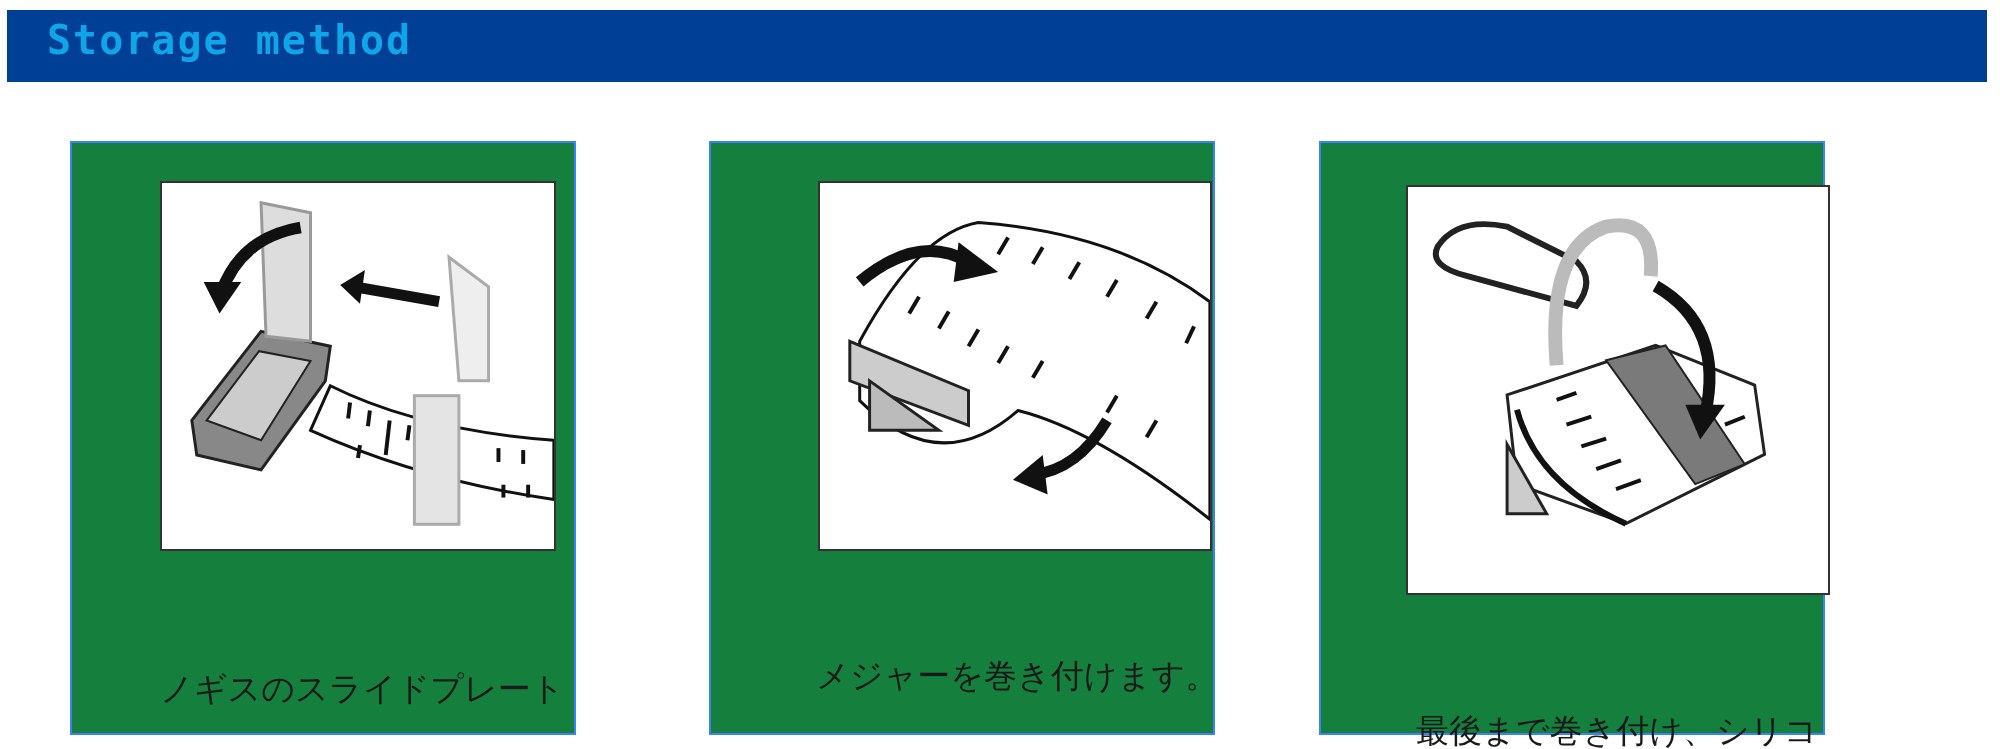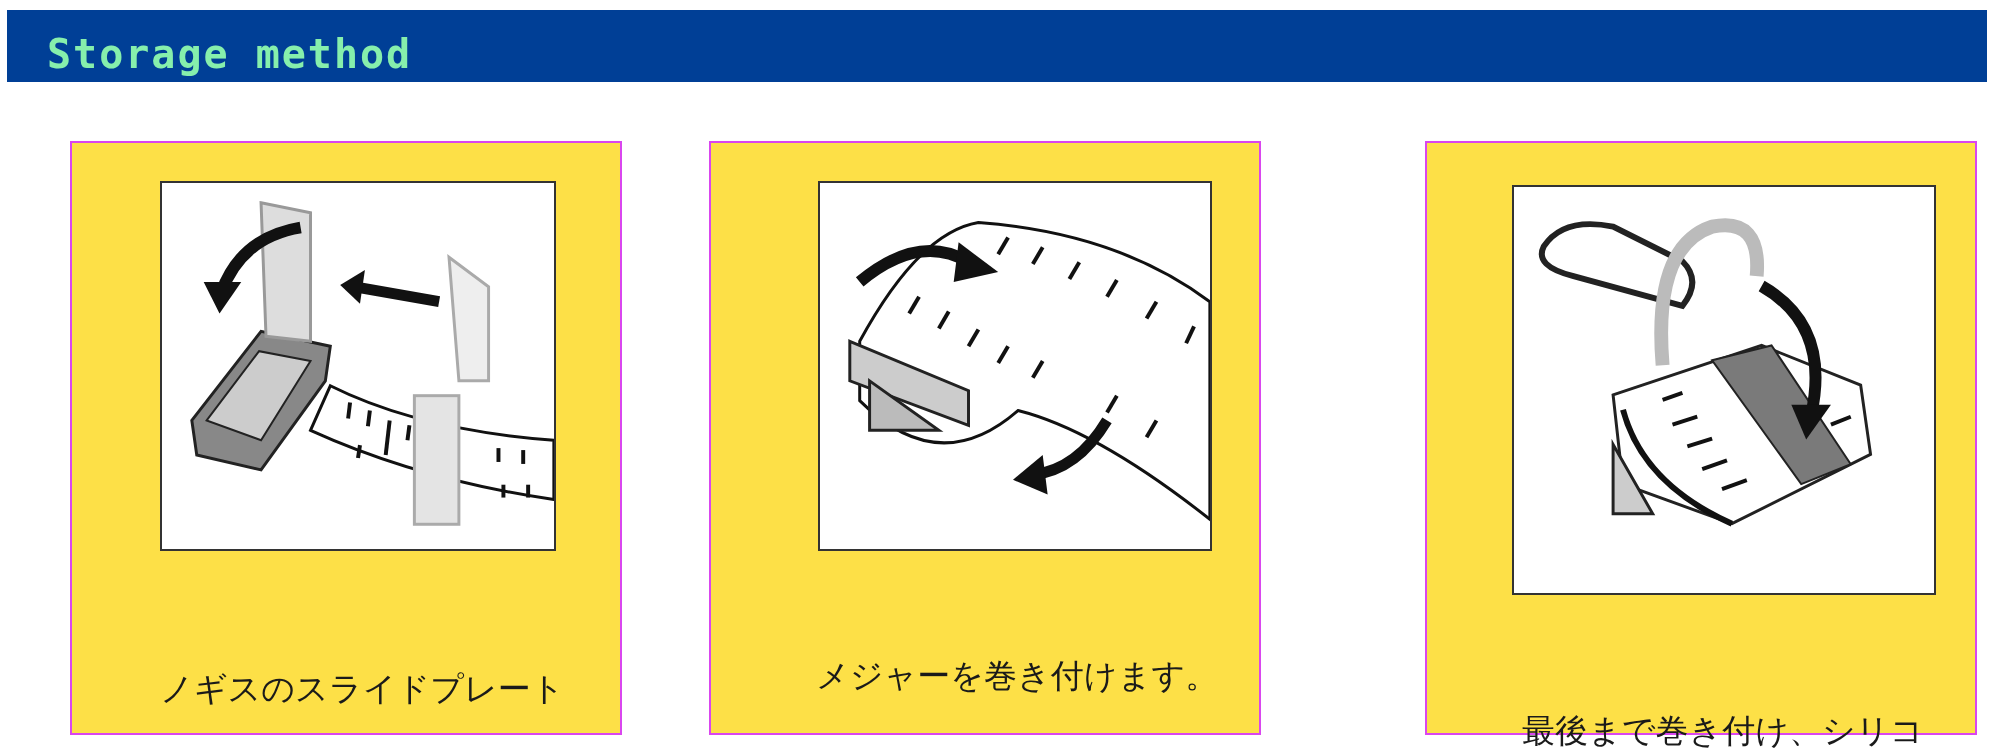--- a/index.html
+++ b/index.html
@@ -1,19 +1,19 @@
 <!DOCTYPE html>
 <html><head>
 <meta charset="utf-8">
 <style>
   html,body{margin:0;padding:0;background:#ffffff;}
   body{width:2000px;height:749px;position:relative;overflow:hidden;font-family:"DejaVu Sans",sans-serif;}
   .header{position:absolute;left:7px;top:10px;width:1980px;height:72px;background:#003f96;}
-  .header-title{position:absolute;left:40px;top:18px;color:#86efac;font-family:"DejaVu Sans Mono",monospace;font-weight:bold;font-size:40px;letter-spacing:2px;line-height:52px;}
-  .panel{position:absolute;top:141px;width:552px;height:594px;border:2px solid #d946ef;box-sizing:border-box;background:#fde047;}
+  .header-title{position:absolute;left:40px;top:4px;color:#0ea5e9;font-family:"DejaVu Sans Mono",monospace;font-weight:bold;font-size:40px;letter-spacing:2px;line-height:52px;}
+  .panel{position:absolute;top:141px;width:506px;height:594px;border:2px solid #3b82f6;box-sizing:border-box;background:#15803d;}
   .frame{position:absolute;border:2px solid #333;box-sizing:border-box;background:#fff;overflow:hidden;}
   .frame svg{width:100%;height:100%;display:block;}
   .caption{position:absolute;font-family:"DejaVu Sans",sans-serif;font-size:33px;line-height:47px;color:#1a1a1a;white-space:pre;}
 </style>
 </head>
 <body>
 
 <div class="header">
   <div class="header-title">Storage method</div>
 </div>
@@ -85,21 +85,21 @@
       <polygon points="225,275 195,300 230,315" fill="#111"></polygon>
     </svg>
   </div>
   <div class="caption" style="left:105px;top:415px;">
     <div>メジャーを巻き付けます。</div>
     
     
   </div>
 </div>
 
-<div class="panel" style="left:1425px;">
+<div class="panel" style="left:1319px;">
   <div class="frame" style="left:85px;top:42px;width:424px;height:410px;">
     <svg viewBox="0 0 424 410">
 
       <path d="M30 60 Q50 30 100 40 L170 75 Q190 95 170 120 L60 90 Q20 80 30 60 Z" fill="none" stroke="#222" stroke-width="6"></path>
 
       <path d="M150 180 Q140 60 200 40 Q250 30 245 90" fill="none" stroke="#bbb" stroke-width="14"></path>
 
       <path d="M100 210 L250 160 L350 200 L360 270 L220 340 L110 300 Z" fill="#fff" stroke="#222" stroke-width="3"></path>
       <path d="M200 175 L260 160 L340 280 L290 300 Z" fill="#7a7a7a" stroke="#222" stroke-width="2"></path>
       <path d="M110 225 Q130 300 220 340" fill="none" stroke="#111" stroke-width="6"></path>

